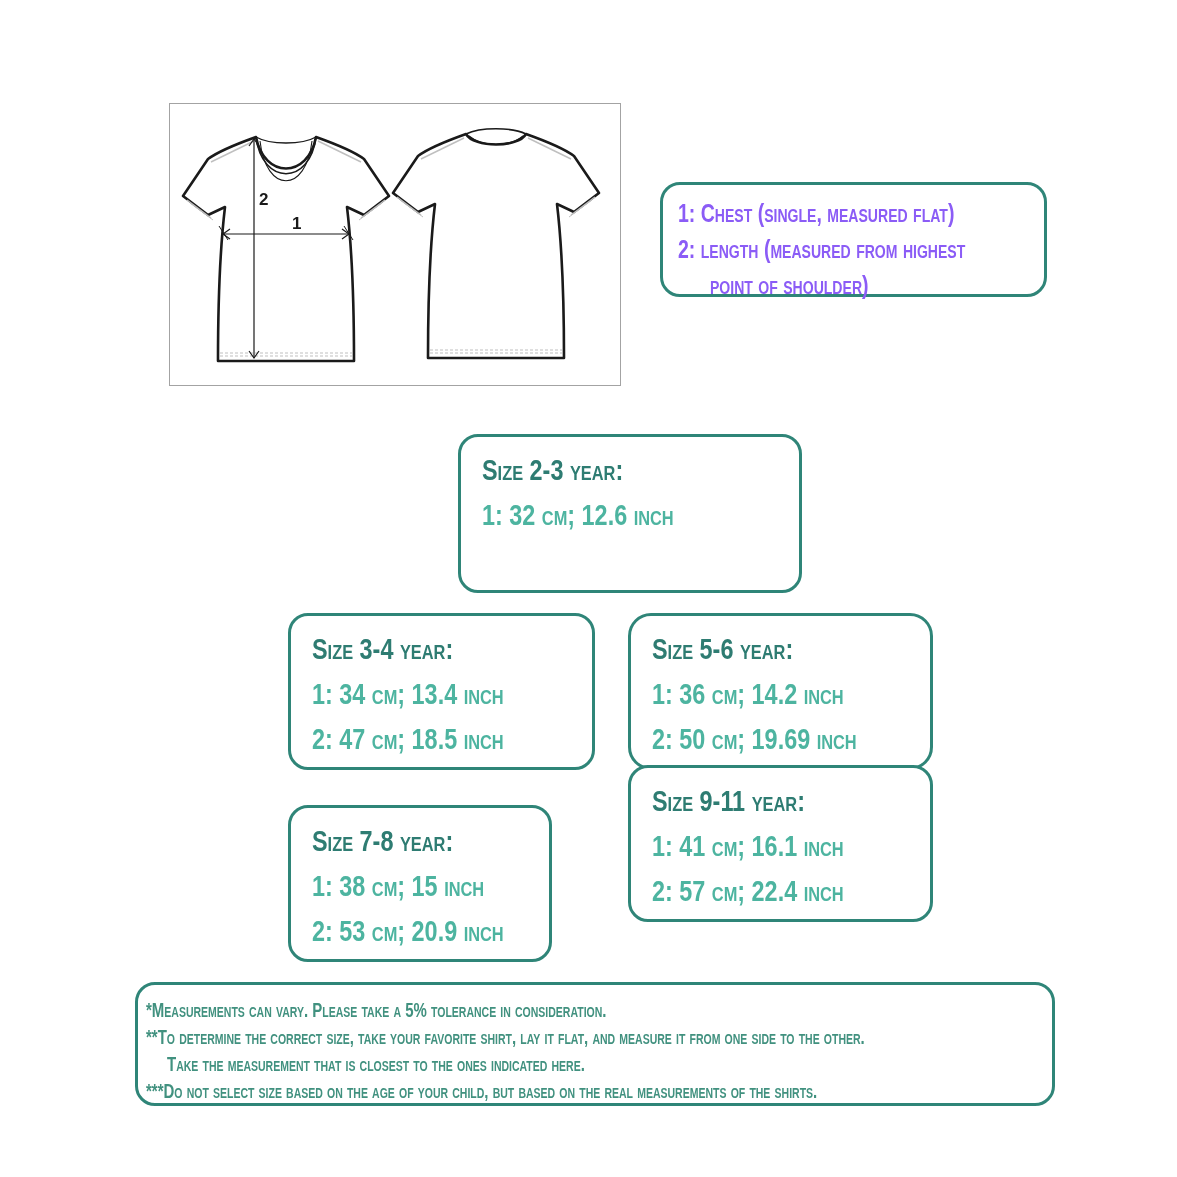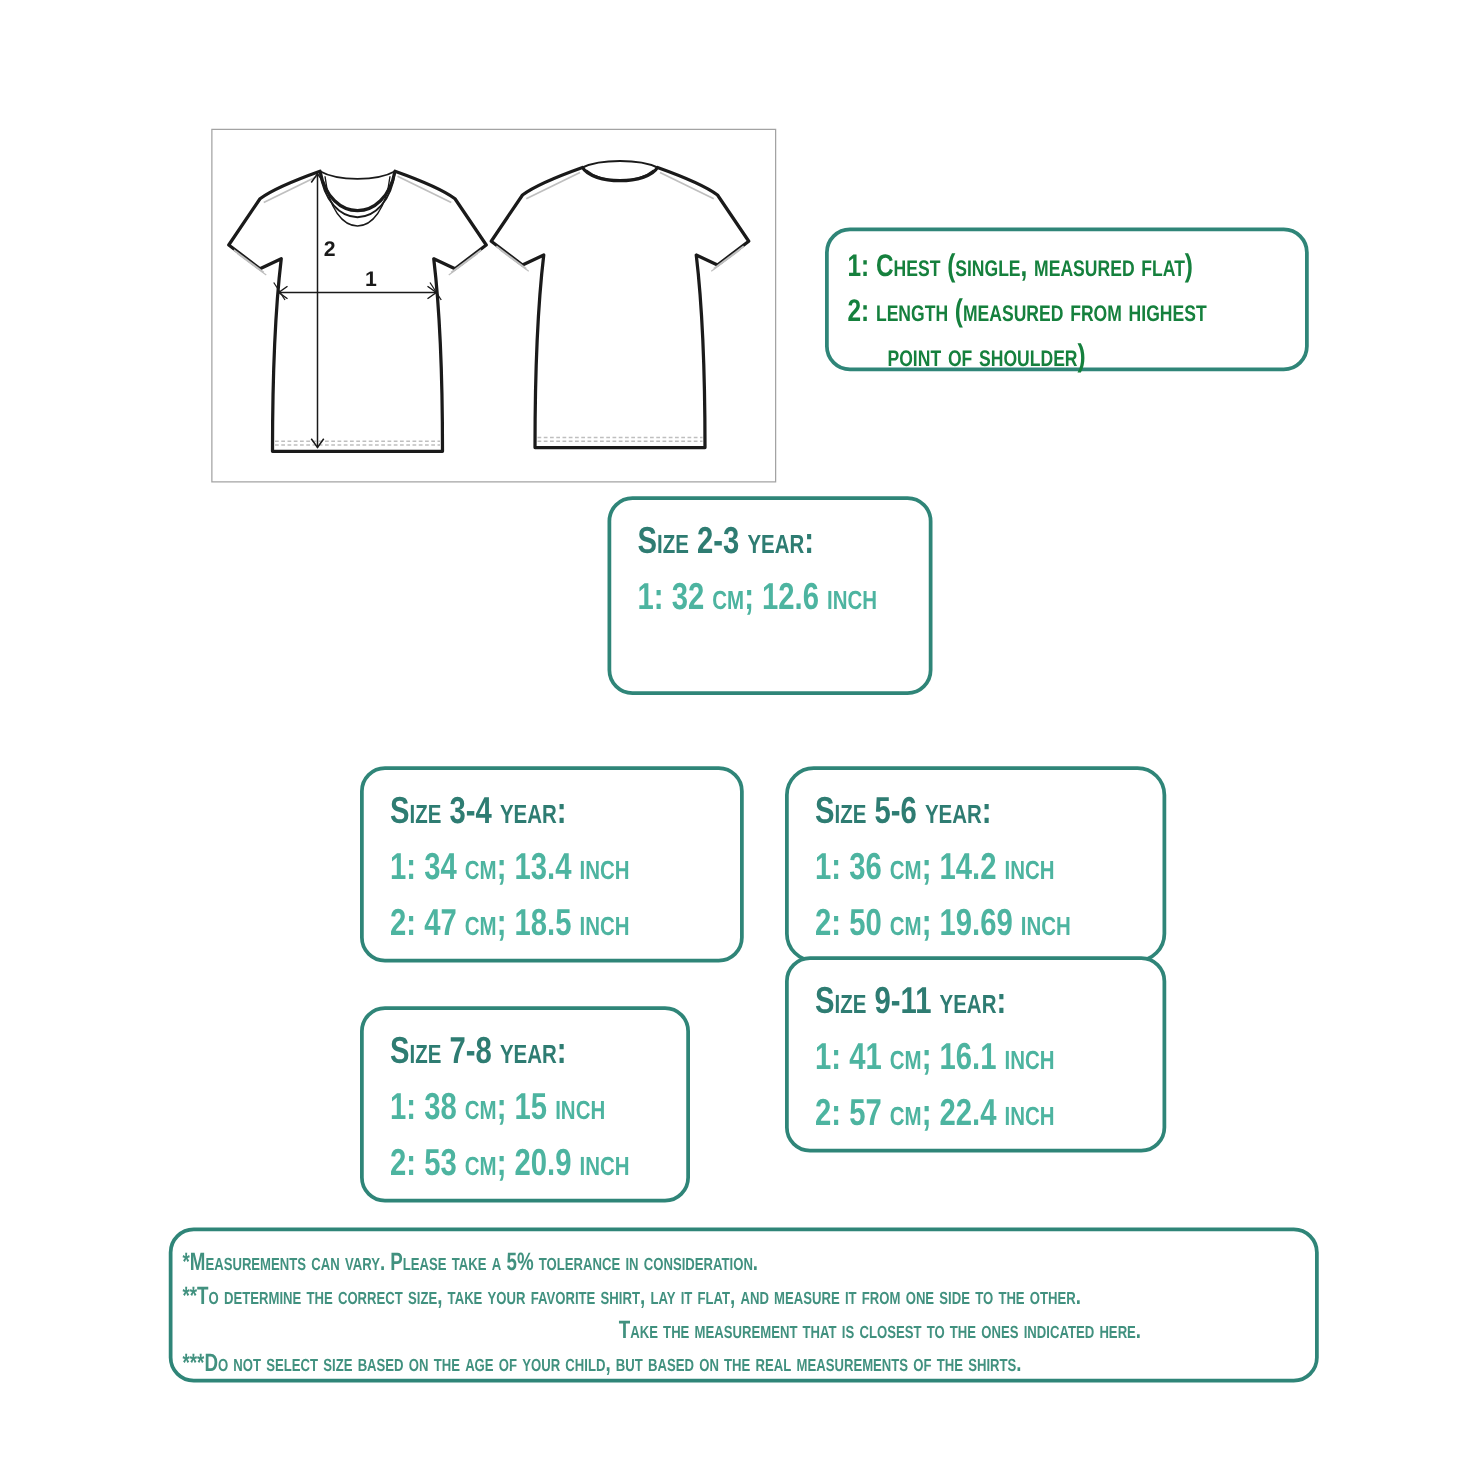--- a/index.html
+++ b/index.html
@@ -21,48 +21,48 @@
     border:3px solid #2f8578; border-radius:20px; background:#ffffff;
   }
 
   
   .cx { display:inline-block; white-space:nowrap; transform:scaleX(0.78); transform-origin:0 50%; }
 
   
   .legend-box { left:660px; top:182px; width:387px; height:115px; padding:10px 0 0 15px; }
   .legend-line {
     font-size:25px; line-height:36px; font-weight:bold; font-variant:small-caps;
-    color:#15803d;
+    color:#8b5cf6;
   }
   .legend-line.indent { padding-left:32px; }
 
   
   .size-box { padding:10px 0 0 21px; }
   .size-box .sb-title {
     font-size:30px; line-height:45px; font-weight:bold; font-variant:small-caps;
     color:#2e7c72;
   }
   .size-box .sb-line {
     font-size:30px; line-height:45px; font-weight:bold; font-variant:small-caps;
     color:#4db4a0;
   }
-  .box-s23  { left:458px; top:397px; width:260px; height:159px;margin-left:28px; }
+  .box-s23  { left:458px; top:434px; width:344px; height:159px; }
   .box-s34  { left:288px; top:613px; width:307px; height:157px; }
   .box-s56  { left:628px; top:613px; width:305px; height:157px;border-radius:23px; }
   .box-s78  { left:288px; top:805px; width:264px; height:157px; }
   .box-s911 { left:628px; top:765px; width:305px; height:157px; }
 
   
   .notes-box { left:135px; top:982px; width:920px; height:124px; padding:12px 0 0 8px; }
   .note-line {
     font-size:20px; line-height:27px; font-weight:bold; font-variant:small-caps;
     color:#41917f;
   }
   .note-line .cx { transform:scaleX(0.75); }
-  .note-line.indent { padding-left:21px;text-align:right; }
+  .note-line.indent { padding-left:21px; }
 </style>
 </head>
 <body>
 
 <div class="canvas">
 
   <div class="shirt-frame">
     <svg width="450" height="281" viewBox="0 0 450 281">
 
       <g>

